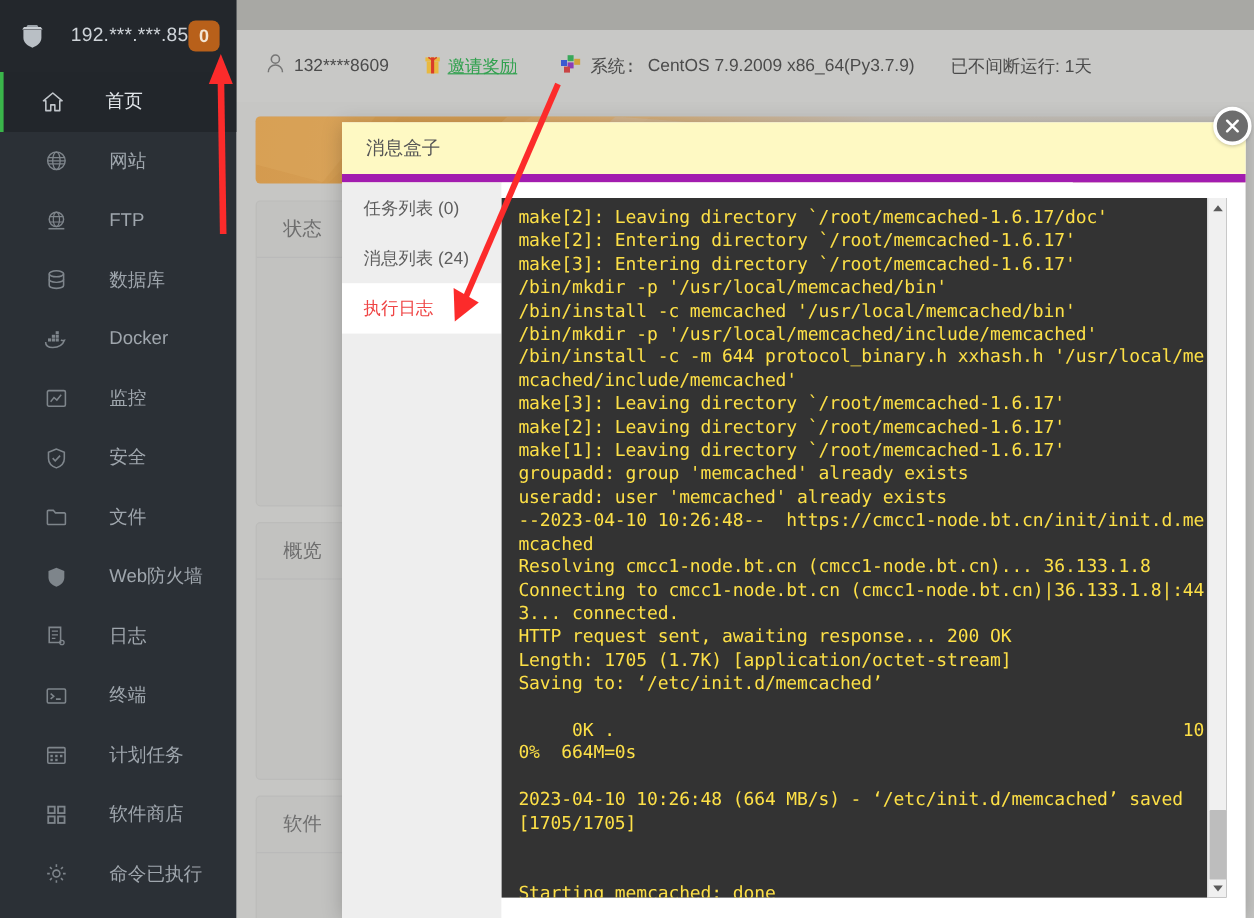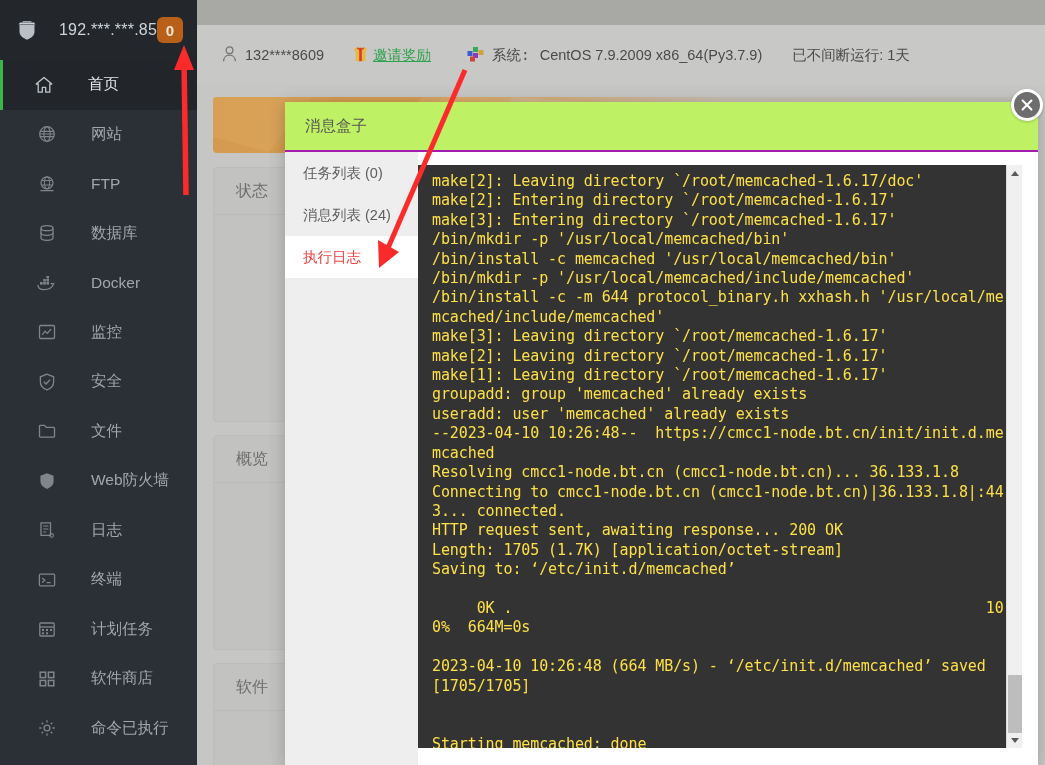--- a/index.html
+++ b/index.html
@@ -145,22 +145,22 @@
   
   #dialog {
     position: absolute; left: 285px; top: 102px;
     width: 753px; height: 663px;
     background: #ffffff;
     box-shadow: 0 2px 16px rgba(0,0,0,.22);
     z-index: 20;
   }
   #dialog-title {
     height: 50px;
-    background: #bef264;
-    border-bottom: 2px solid #a21caf;
+    background: #fef9c3;
+    border-bottom: 7px solid #a21caf;
     display: flex; align-items: center;
     padding-left: 20px;
     font-size: 15.5px;
     color: #555;
   }
   #dialog-body {
     position: absolute; left: 0; top: 50px;
     width: 609px; height: 613px;
     display: flex;
   }

